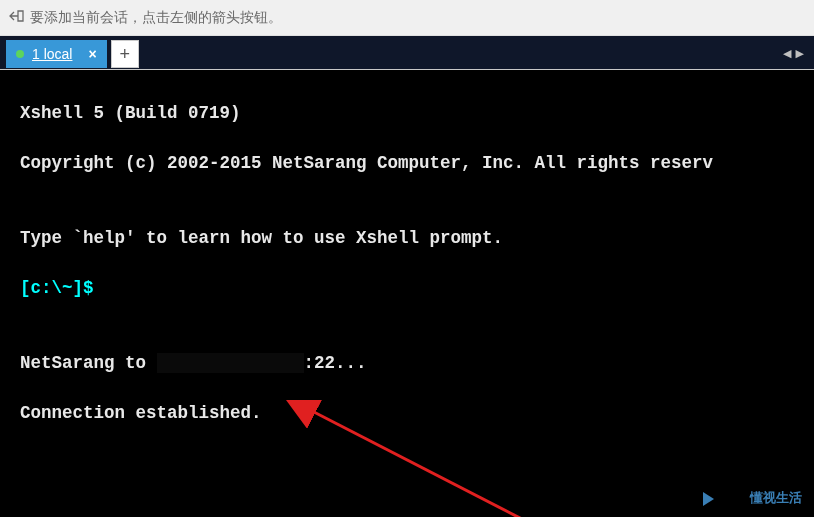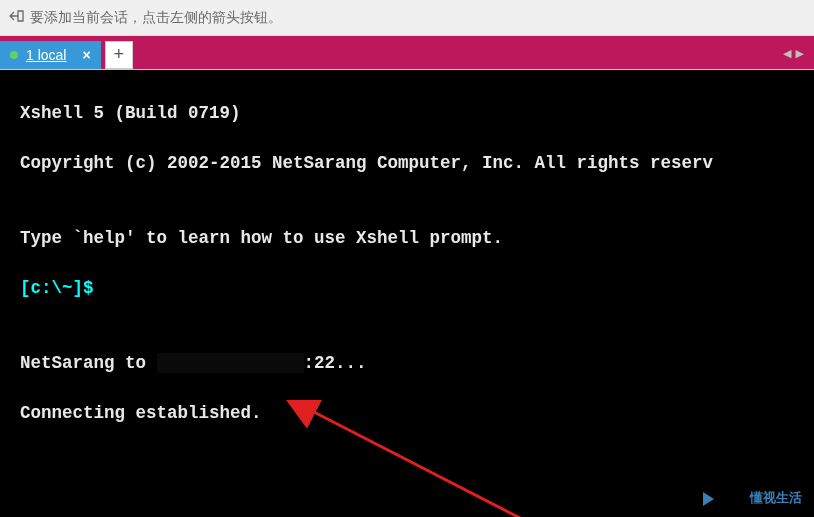--- a/index.html
+++ b/index.html
@@ -16,27 +16,26 @@
     height: 36px;
     display: flex;
     align-items: center;
     padding: 0 8px;
     border-bottom: 1px solid #e0e0e0;
     color: #6a6a6a;
     font-size: 14px;
   }
   .hint-bar .hint-icon { margin-right: 6px; }
   .tab-strip {
-    background: #be185d;
+    background: #0f172a;
     height: 34px;
     display: flex;
-    align-items: center;
     border-bottom: 1px solid #c8c8c8;
     position: relative;
-    padding-left: 0;
+    padding-left: 6px;
   }
   .tab {
     background: #3898d8;
     color: #ffffff;
     height: 28px;
     display: flex;
     align-items: center;
     padding: 0 6px 0 10px;
     font-size: 14px;
     cursor: pointer;
@@ -129,21 +128,21 @@
 </div>
 
 <div class="terminal">
 <div class="term-line">Xshell 5 (Build 0719)</div>
 <div class="term-line">Copyright (c) 2002-2015 NetSarang Computer, Inc. All rights reserv</div>
 <div class="term-line"></div>
 <div class="term-line">Type `help' to learn how to use Xshell prompt.</div>
 <div class="term-line cyan">[c:\~]$</div>
 <div class="term-line"></div>
 <div class="term-line"><span>NetSarang to </span><span style="background:#0a0a0a;">              </span><span>:22...</span></div>
-<div class="term-line">Connecting established.</div>
+<div class="term-line">Connection established.</div>
 <div class="term-line"></div>
 
 
 
   <svg class="arrow-overlay" width="400" height="200" viewBox="0 0 400 200">
     <defs>
       <marker id="ah" markerWidth="12" markerHeight="12" refX="2" refY="6" orient="auto">
         <path d="M0,0 L12,6 L0,12 Z" fill="#e02020"></path>
       </marker>
     </defs>

